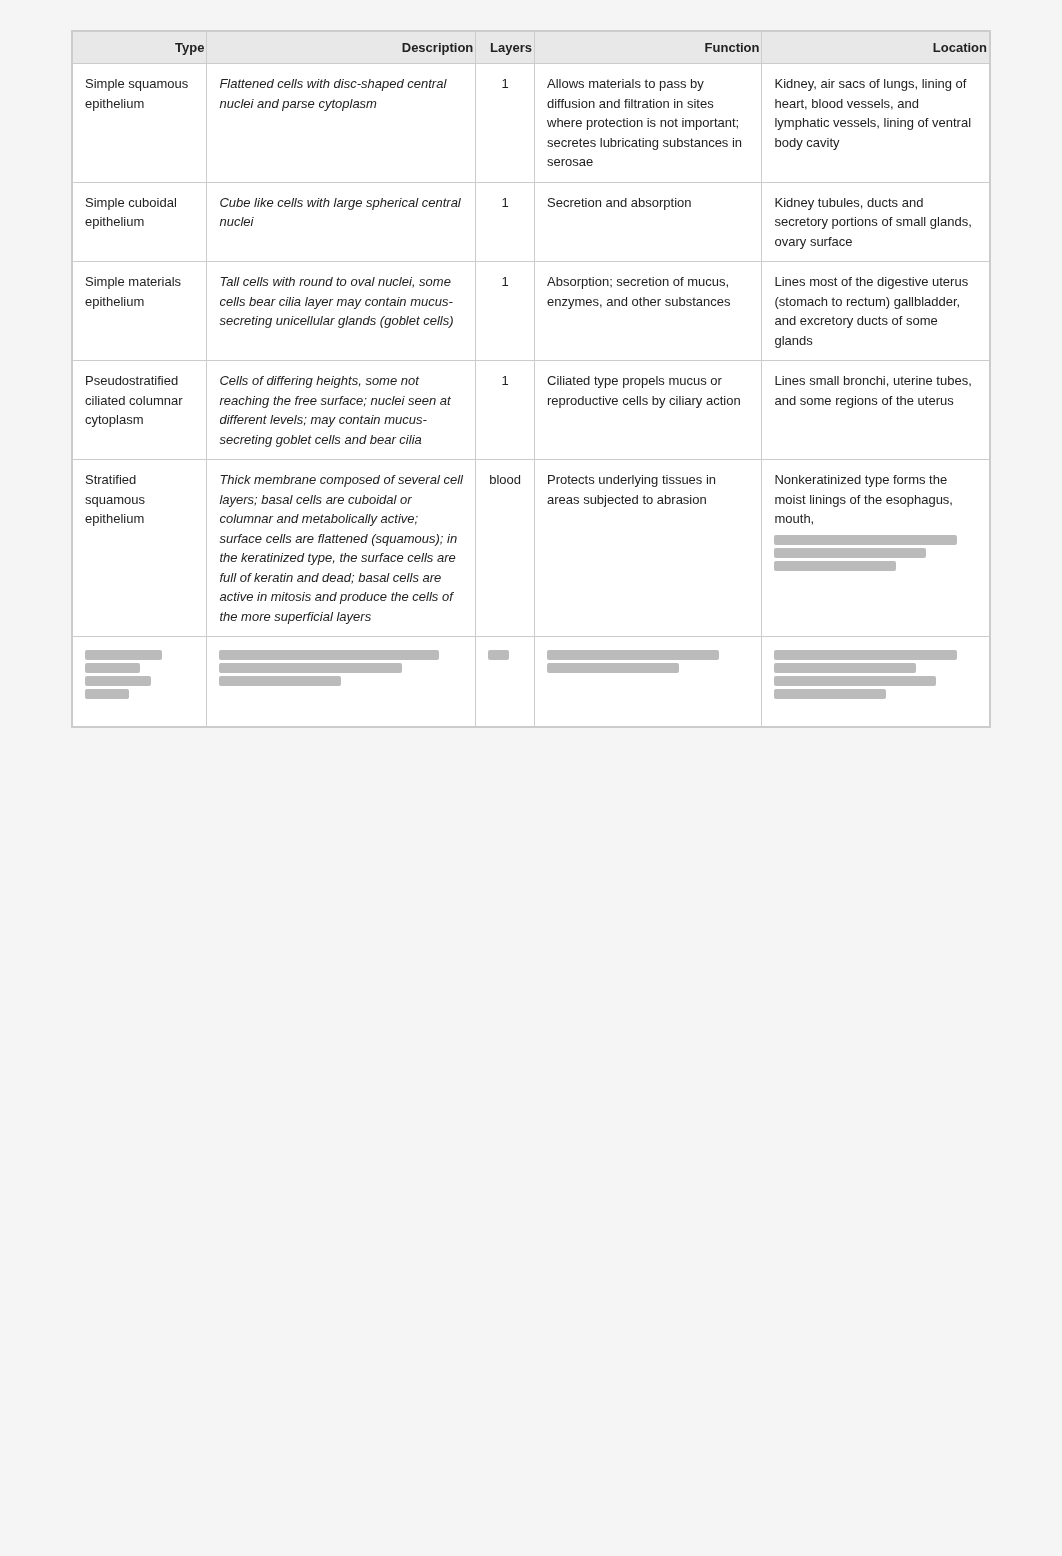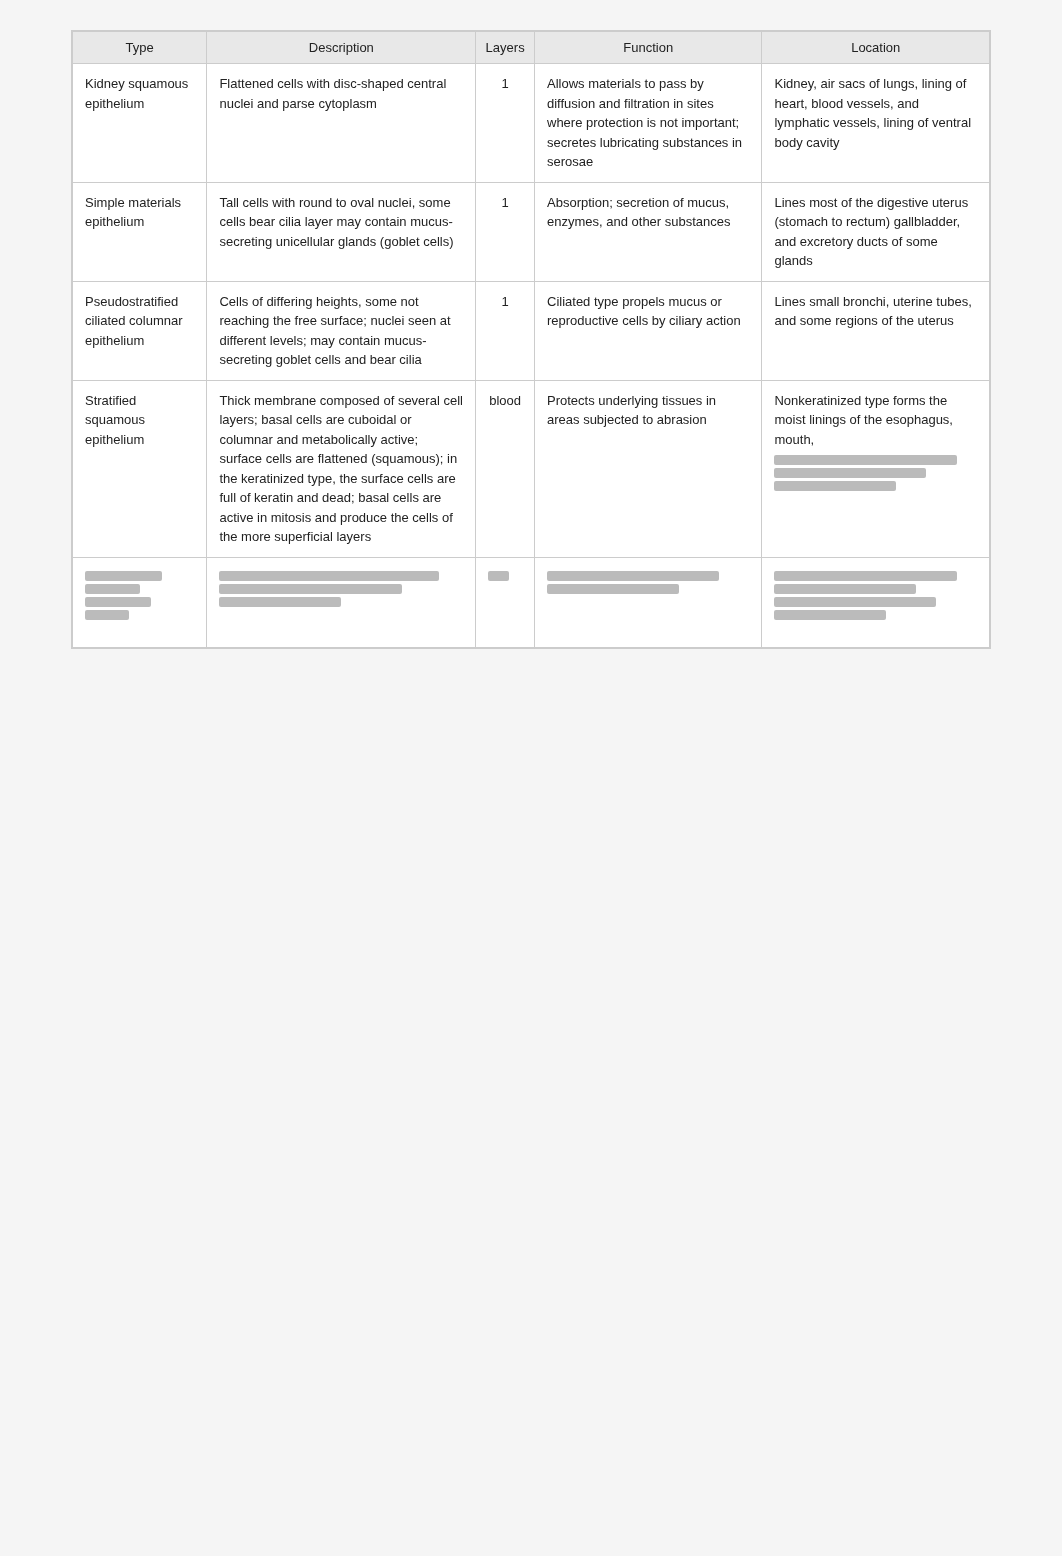--- a/index.html
+++ b/index.html
@@ -30,40 +30,41 @@
 
     table {
       width: 100%;
       border-collapse: collapse;
     }
 
     thead tr th {
       background: #e8e8e8;
       border: 1px solid #ccc;
       padding: 8px 2px;
-      font-weight: normal;
+      font-weight: bold;
       font-size: 13px;
-      text-align: center;
+      text-align: right;
     }
 
     tbody tr td {
       border: 1px solid #ccc;
       padding: 10px 12px;
       vertical-align: top;
       font-size: 13px;
       line-height: 1.5;
     }
 
     .col-type {
       width: 130px;
       font-weight: normal;
     }
 
     .col-desc {
       width: 260px;
+      font-style: italic;
     }
 
     .col-layers {
       width: 55px;
       text-align: center;
     }
 
     .col-function {
       width: 220px;
     }
@@ -95,38 +96,45 @@
         <th>Type</th>
         <th>Description</th>
         <th>Layers</th>
         <th>Function</th>
         <th>Location</th>
       </tr>
     </thead>
     <tbody>
 
       <tr>
-        <td class="col-type">Kidney squamous epithelium</td>
+        <td class="col-type">Simple squamous epithelium</td>
         <td class="col-desc">Flattened cells with disc-shaped central nuclei and parse cytoplasm</td>
         <td class="col-layers">1</td>
         <td class="col-function">Allows materials to pass by diffusion and filtration in sites where protection is not important; secretes lubricating substances in serosae</td>
         <td class="col-location">Kidney, air sacs of lungs, lining of heart, blood vessels, and lymphatic vessels, lining of ventral body cavity</td>
       </tr>
 
+      <tr>
+        <td class="col-type">Simple cuboidal epithelium</td>
+        <td class="col-desc">Cube like cells with large spherical central nuclei</td>
+        <td class="col-layers">1</td>
+        <td class="col-function">Secretion and absorption</td>
+        <td class="col-location">Kidney tubules, ducts and secretory portions of small glands, ovary surface</td>
+      </tr>
 
       <tr>
         <td class="col-type">Simple materials epithelium</td>
         <td class="col-desc">Tall cells with round to oval nuclei, some cells bear cilia layer may contain mucus-secreting unicellular glands (goblet cells)</td>
         <td class="col-layers">1</td>
         <td class="col-function">Absorption; secretion of mucus, enzymes, and other substances</td>
         <td class="col-location">Lines most of the digestive uterus (stomach to rectum) gallbladder, and excretory ducts of some glands</td>
       </tr>
 
       <tr>
-        <td class="col-type">Pseudostratified ciliated columnar epithelium</td>
+        <td class="col-type">Pseudostratified ciliated columnar cytoplasm</td>
         <td class="col-desc">Cells of differing heights, some not reaching the free surface; nuclei seen at different levels; may contain mucus-secreting goblet cells and bear cilia</td>
         <td class="col-layers">1</td>
         <td class="col-function">Ciliated type propels mucus or reproductive cells by ciliary action</td>
         <td class="col-location">Lines small bronchi, uterine tubes, and some regions of the uterus</td>
       </tr>
 
       <tr>
         <td class="col-type">Stratified squamous epithelium</td>
         <td class="col-desc">Thick membrane composed of several cell layers; basal cells are cuboidal or columnar and metabolically active; surface cells are flattened (squamous); in the keratinized type, the surface cells are full of keratin and dead; basal cells are active in mitosis and produce the cells of the more superficial layers</td>
         <td class="col-layers">blood</td>

